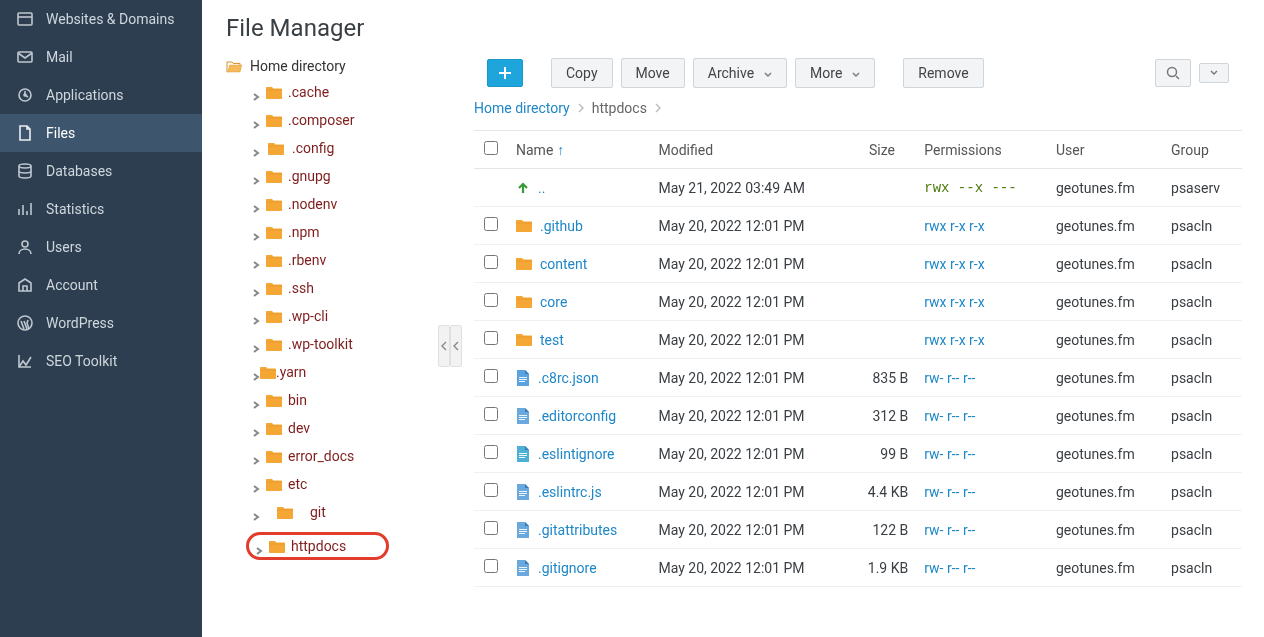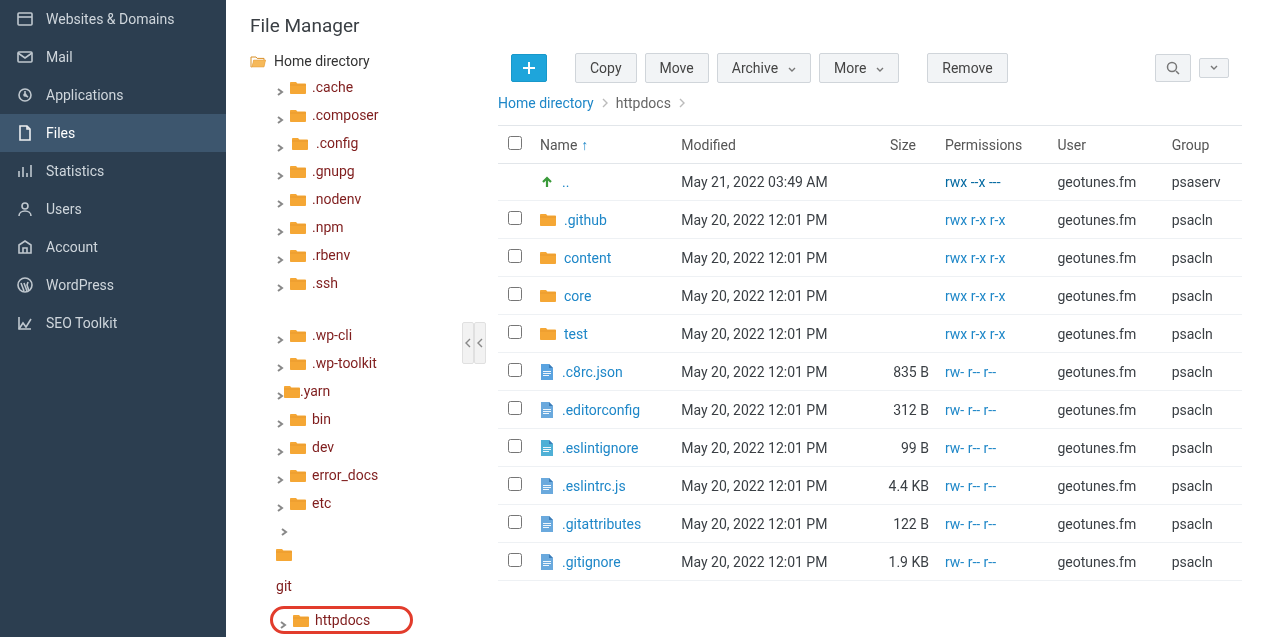--- a/index.html
+++ b/index.html
@@ -1,28 +1,28 @@
 <!DOCTYPE html>
 <html><head>
 <meta charset="utf-8">
 <style>
   * { box-sizing: border-box; margin: 0; padding: 0; font-family: -apple-system, BlinkMacSystemFont, "Segoe UI", Roboto, Helvetica, Arial, sans-serif; }
   body { background: #fff; color: #333; font-size: 14px; width: 1264px; height: 637px; overflow: hidden; }
   .app { display: flex; height: 100%; }
 
   
-  .sidebar { width: 226px; background: #2c3e50; color: #e5e9ec; flex-shrink: 0; }
+  .sidebar { width: 202px; background: #2c3e50; color: #e5e9ec; flex-shrink: 0; }
   .side-item { display: flex; align-items: center; gap: 12px; padding: 10px 16px; cursor: pointer; color: #cfd6dc; }
   .side-item.active { background: #3d566e; color: #fff; }
   .side-item .ico { width: 18px; height: 18px; display: inline-flex; align-items: center; justify-content: center; opacity: .9; }
   .side-item .ico svg { width: 18px; height: 18px; fill: none; stroke: currentColor; stroke-width: 1.6; }
 
   
   .main { flex: 1; display: flex; flex-direction: column; overflow: hidden; }
-  .page-title { font-size: 19px; font-weight: 400; color: #3a3f44; padding: 14px 24px 12px; }
+  .page-title { font-size: 24px; font-weight: 400; color: #3a3f44; padding: 14px 24px 12px; }
 
   .two-col { display: flex; flex: 1; overflow: hidden; }
 
   
   .tree-col { width: 244px; flex-shrink: 0; border: 0; padding-left: 24px; position: relative; overflow: auto; }
   .tree-root { font-size: 14px; color: #333; }
   .tree-root-row { display: flex; align-items: center; gap: 8px; padding: 4px 0; cursor: pointer; }
   .tree-children { margin-left: 26px; }
   .tree-node { display: flex; align-items: center; gap: 6px; padding: 6px 0; cursor: pointer; color: #7f1d1d; }
   .tree-node .chev { width: 8px; height: 8px; display: inline-block; }
@@ -53,21 +53,21 @@
   .breadcrumb .bc-trail-sep { color: #aaa; }
 
   
   table.ftable { width: 100%; border-collapse: collapse; }
   .ftable th { text-align: left; font-weight: 400; color: #555; padding: 10px 8px; border-top: 1px solid #e2e6ea; border-bottom: 1px solid #e2e6ea; font-size: 14px; white-space: nowrap; }
   .ftable td { padding: 10px 8px; border-bottom: 1px solid #eef1f4; font-size: 14px; white-space: nowrap; color: #3a3f44; }
   .ftable td.size-cell { text-align: right; }
   .ftable th.size-cell { text-align: center; }
   .ftable td .flink { color: #1e87c8; cursor: pointer; }
   .ftable td .plink { color: #1e87c8; cursor: pointer; }
-  .ftable td .pstatic { color: #0369a1; }
+  .ftable td .pstatic { color: #4d7c0f; font-family: Liberation Mono, monospace; }
   .ftable .cb { width: 34px; text-align: center; }
   .name-cell { display: flex; align-items: center; gap: 8px; }
   .sort-arrow { color: #1e87c8; margin-left: 4px; }
 
   
   .folder-ico { width: 16px; height: 13px; display: inline-block; }
   .folder-ico svg { width: 16px; height: 13px; }
   .file-ico { width: 14px; height: 16px; display: inline-block; }
   .file-ico svg { width: 14px; height: 16px; }
   .up-ico { display:inline-block; width:14px; height:14px; }
@@ -109,20 +109,30 @@
         <span>Applications</span>
       </div>
       <div class="side-item active">
         <span class="ico">
           <svg viewBox="0 0 18 18">
             <path d="M4 2h7l3 3v11H4z"></path>
             <path d="M11 2v3h3"></path>
           </svg>
         </span>
         <span>Files</span>
+      </div>
+      <div class="side-item">
+        <span class="ico">
+          <svg viewBox="0 0 18 18">
+            <ellipse cx="9" cy="4" rx="6" ry="2"></ellipse>
+            <path d="M3 4v10c0 1.1 2.7 2 6 2s6-.9 6-2V4"></path>
+            <path d="M3 9c0 1.1 2.7 2 6 2s6-.9 6-2"></path>
+          </svg>
+        </span>
+        <span>Databases</span>
       </div>
       <div class="side-item">
         <span class="ico">
           <svg viewBox="0 0 18 18">
             <path d="M3 15V9M7 15V5M11 15v-4M15 15V3"></path>
           </svg>
         </span>
         <span>Statistics</span>
       </div>
       <div class="side-item">
@@ -268,21 +278,21 @@
                       <path d="M2 1l4 3-4 3"></path>
                     </svg></span>
                   <span class="folder-ico tfolder"><svg viewBox="0 0 16 13">
                       <path d="M0 2c0-.5.4-1 1-1h5l1.4 1.6H15c.5 0 1 .4 1 1V12c0 .5-.4 1-1 1H1c-.5 0-1-.4-1-1V2z" fill="#f5a735"></path>
                       <path d="M0 4h16" stroke="#e0922a" stroke-width="0.6"></path>
                     </svg></span>
                   <span class="tlabel">.ssh</span>
                 </span>
               </div>
               <div class="tree-node">
-                <span style="display: inline-flex; align-items: center; gap: 6px; margin-top: 24px;">
+                <span style="display: inline-flex; align-items: center; gap: 6px;">
                   <span class="chev"><svg viewBox="0 0 8 8">
                       <path d="M2 1l4 3-4 3"></path>
                     </svg></span>
                   <span class="folder-ico tfolder"><svg viewBox="0 0 16 13">
                       <path d="M0 2c0-.5.4-1 1-1h5l1.4 1.6H15c.5 0 1 .4 1 1V12c0 .5-.4 1-1 1H1c-.5 0-1-.4-1-1V2z" fill="#f5a735"></path>
                       <path d="M0 4h16" stroke="#e0922a" stroke-width="0.6"></path>
                     </svg></span>
                   <span class="tlabel">.wp-cli</span>
                 </span>
               </div>
@@ -352,21 +362,21 @@
                       <path d="M2 1l4 3-4 3"></path>
                     </svg></span>
                   <span class="folder-ico tfolder"><svg viewBox="0 0 16 13">
                       <path d="M0 2c0-.5.4-1 1-1h5l1.4 1.6H15c.5 0 1 .4 1 1V12c0 .5-.4 1-1 1H1c-.5 0-1-.4-1-1V2z" fill="#f5a735"></path>
                       <path d="M0 4h16" stroke="#e0922a" stroke-width="0.6"></path>
                     </svg></span>
                   <span class="tlabel">etc</span>
                 </span>
               </div>
               <div class="tree-node">
-                <span style="display: inline-flex; align-items: center; gap: 17px; flex-direction: column;">
+                <span style="display: inline-flex; align-items: center; gap: 17px;">
                   <span class="chev"><svg viewBox="0 0 8 8">
                       <path d="M2 1l4 3-4 3"></path>
                     </svg></span>
                   <span class="folder-ico tfolder"><svg viewBox="0 0 16 13">
                       <path d="M0 2c0-.5.4-1 1-1h5l1.4 1.6H15c.5 0 1 .4 1 1V12c0 .5-.4 1-1 1H1c-.5 0-1-.4-1-1V2z" fill="#f5a735"></path>
                       <path d="M0 4h16" stroke="#e0922a" stroke-width="0.6"></path>
                     </svg></span>
                   <span class="tlabel">git</span>
                 </span>
               </div>

